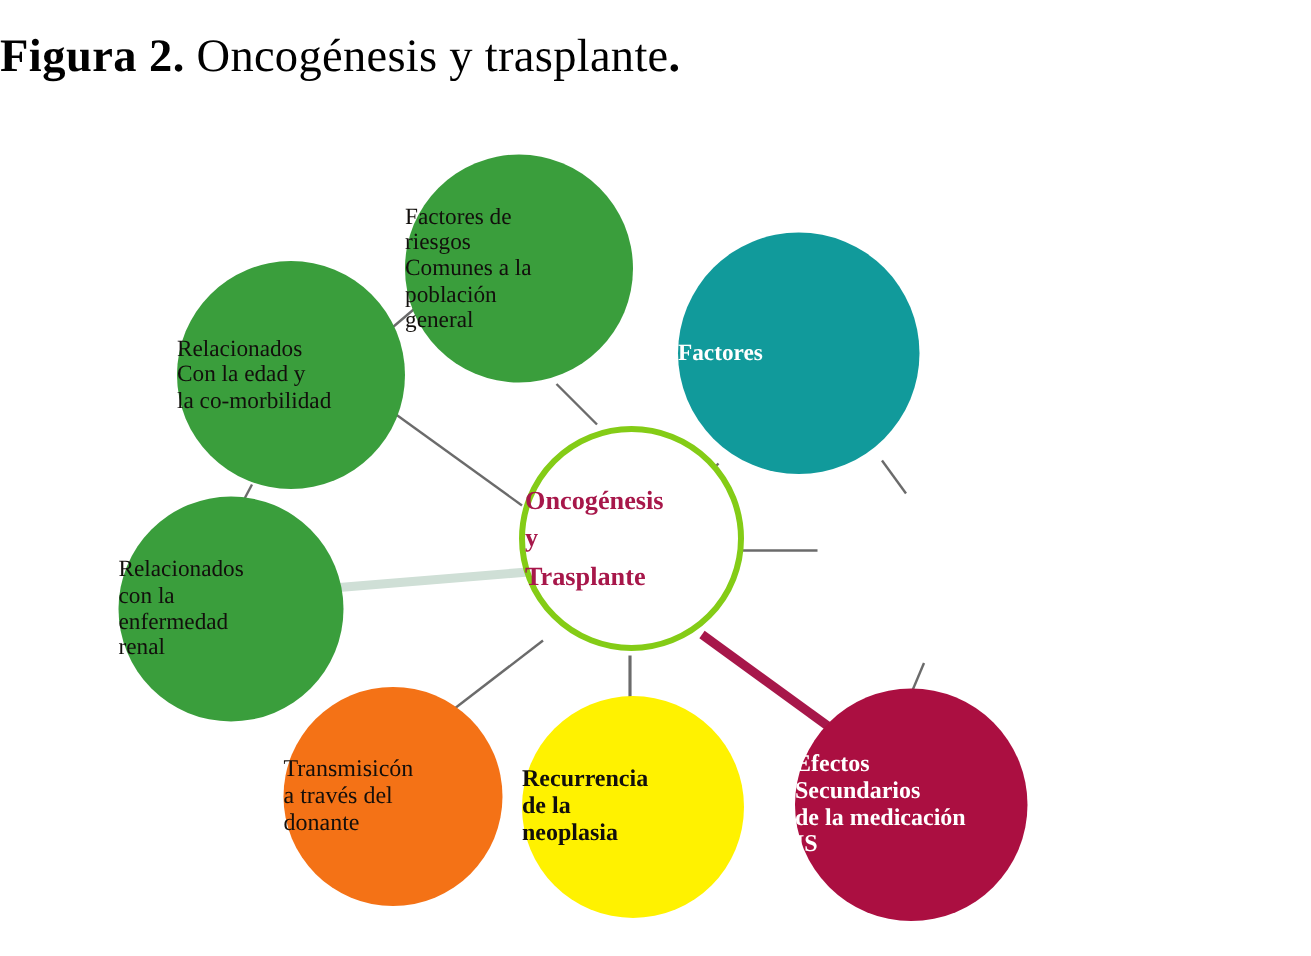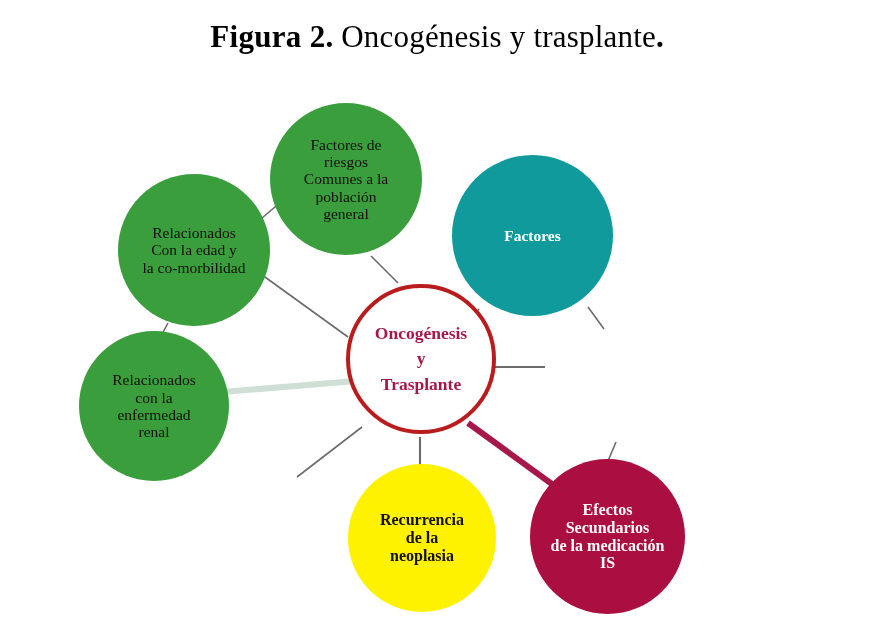--- a/index.html
+++ b/index.html
@@ -20,21 +20,21 @@
     height: 637px;
     background: #ffffff;
   }
 
   
   #figure-title {
     position: absolute;
     left: 0;
     top: 18px;
     width: 874px;
-    text-align: center;
+    text-align: left;
     font-family: "Liberation Serif", "DejaVu Serif", serif;
     font-size: 31px;
     line-height: 38px;
     color: #000000;
     white-space: nowrap;
   }
   #figure-title .label {
     font-weight: bold;
     letter-spacing: 0.3px;
   }
@@ -62,21 +62,20 @@
     height: 559px;
   }
 
   
   .node {
     position: absolute;
     border-radius: 50%;
     display: flex;
     align-items: center;
     justify-content: center;
-    text-align: center;
     box-sizing: border-box;
   }
   .node .node-label {
     display: block;
     width: 118%;
     line-height: 1.12;
     white-space: pre-line;
   }
 
   .node.green {
@@ -104,21 +103,21 @@
     font-size: 16px;
   }
   .node.yellow {
     background: #fff200;
     color: #120f0c;
     font-weight: bold;
     font-size: 16px;
   }
   .node.center {
     background: #ffffff;
-    border: 4px solid #b91c1c;
+    border: 4px solid #84cc16;
     color: #a7174a;
     font-weight: bold;
     font-size: 17.5px;
   }
   .node.center .node-label {
     width: 100%;
     line-height: 1.45;
   }
 
   
@@ -194,20 +193,25 @@
 de la  medicación
 IS</span>
     </div>
 
     <div class="node yellow" id="node-recurrencia">
       <span class="node-label">Recurrencia
 de la
 neoplasia</span>
     </div>
 
+    <div class="node orange" id="node-transmision">
+      <span class="node-label">Transmisicón
+a través  del
+donante</span>
+    </div>
 
     <div class="node center" id="node-central">
       <span class="node-label">Oncogénesis
 y
 Trasplante</span>
     </div>
 
   </div>
 </div>
 

